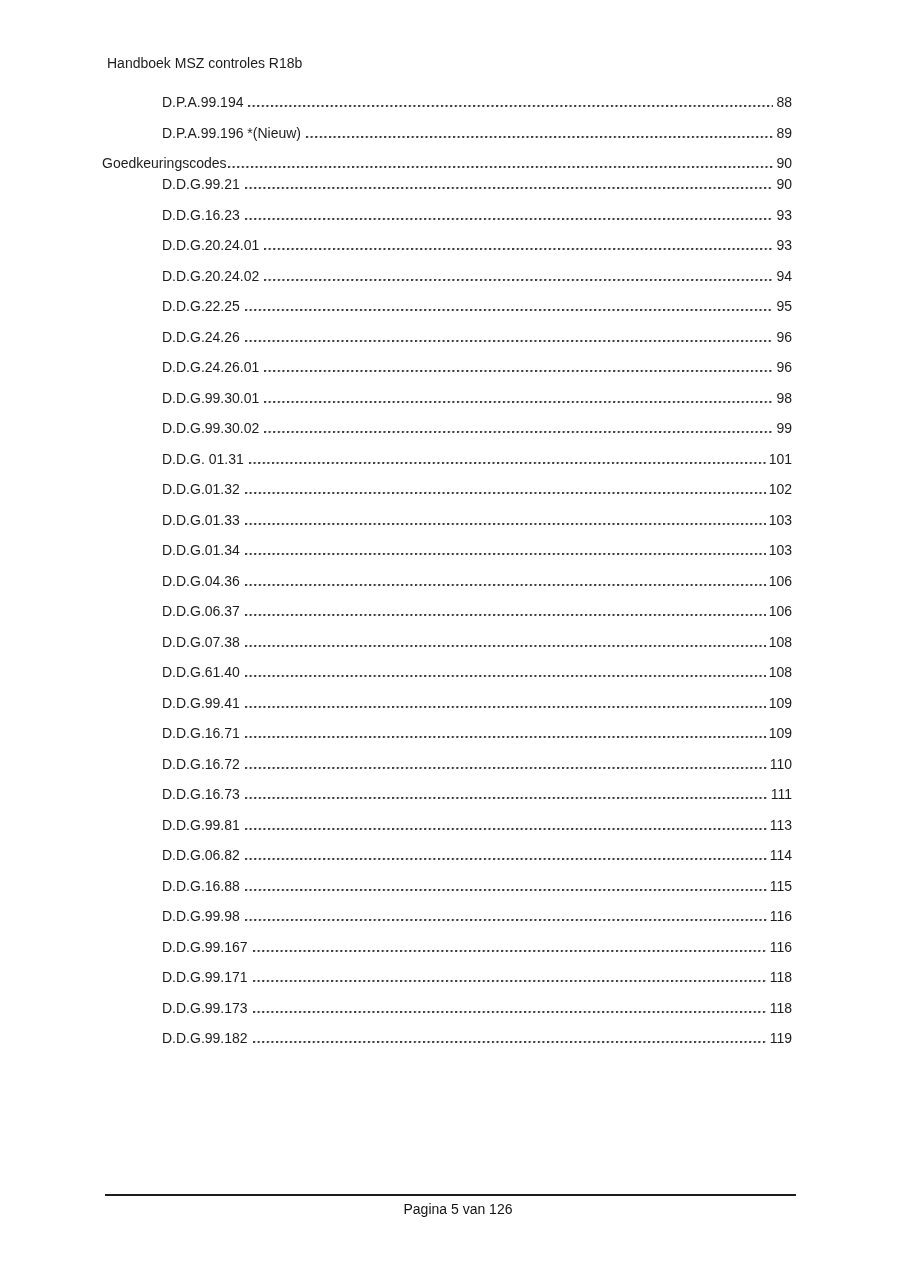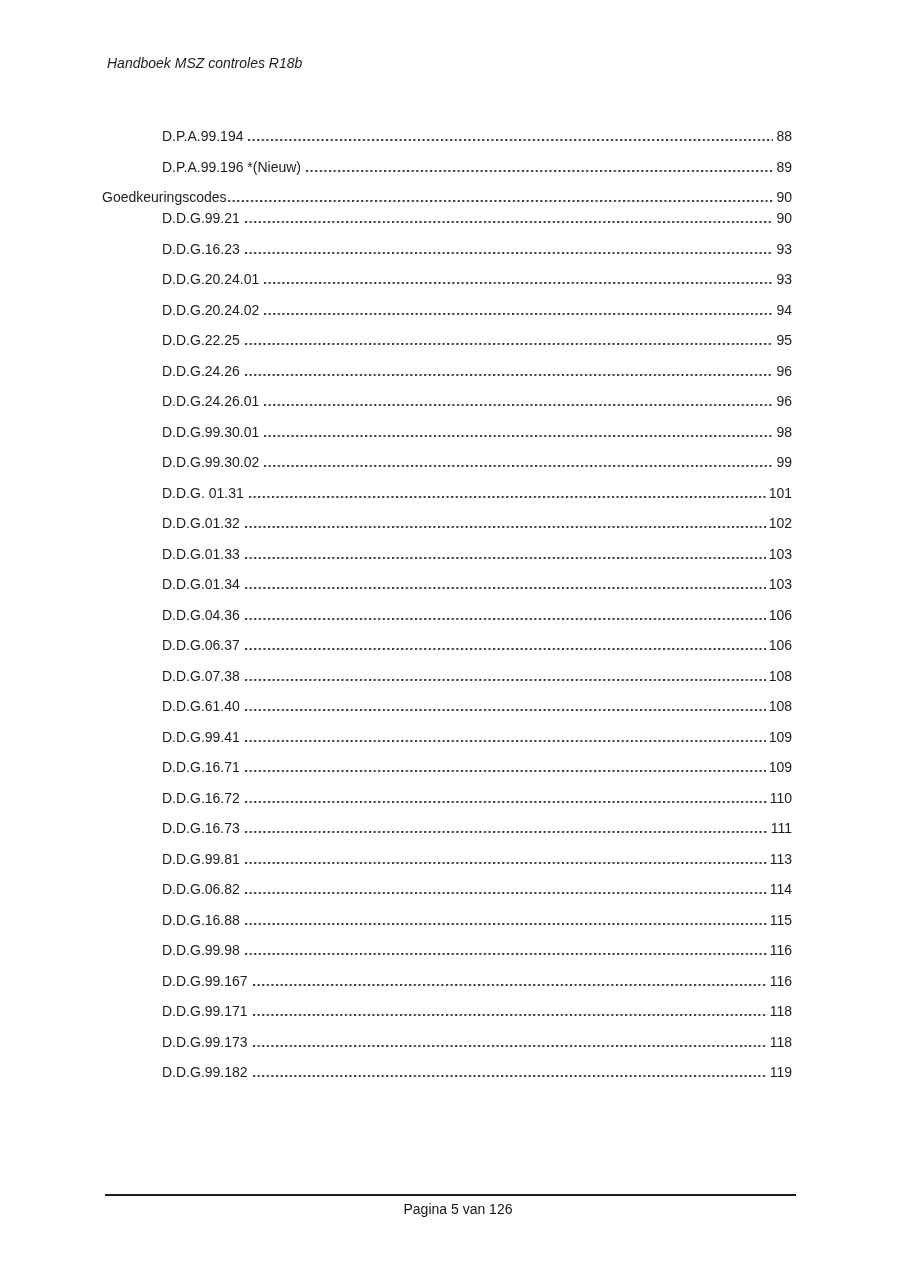--- a/index.html
+++ b/index.html
@@ -16,28 +16,26 @@
     overflow: hidden;
   }
   .doc-header {
     position: absolute;
     left: 107px;
     top: 54px;
     font-size: 14px;
     line-height: 18px;
     color: #1d1d1d;
     white-space: nowrap;
-    font-style: italic;
   }
   .toc {
     position: absolute;
     left: 0;
     top: 92px;
     width: 900px;
-    margin-top: 34px;
   }
   .toc-row {
     display: flex;
     align-items: flex-start;
     height: 30.5px;
     padding-left: 162px;
     padding-right: 108px;
     box-sizing: border-box;
     font-size: 14px;
     line-height: 20px;

